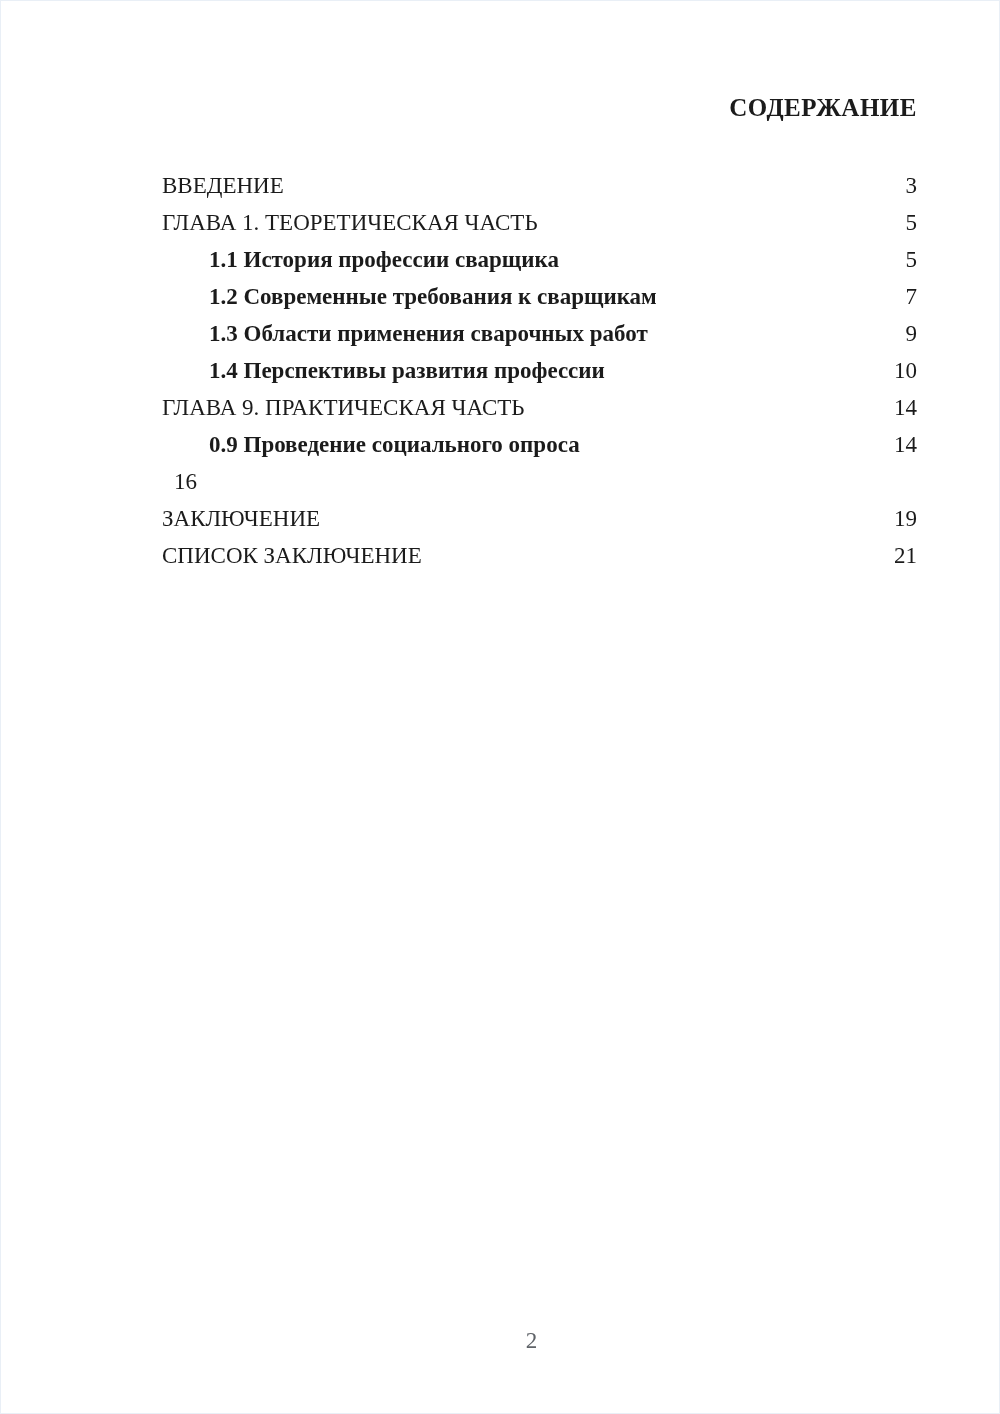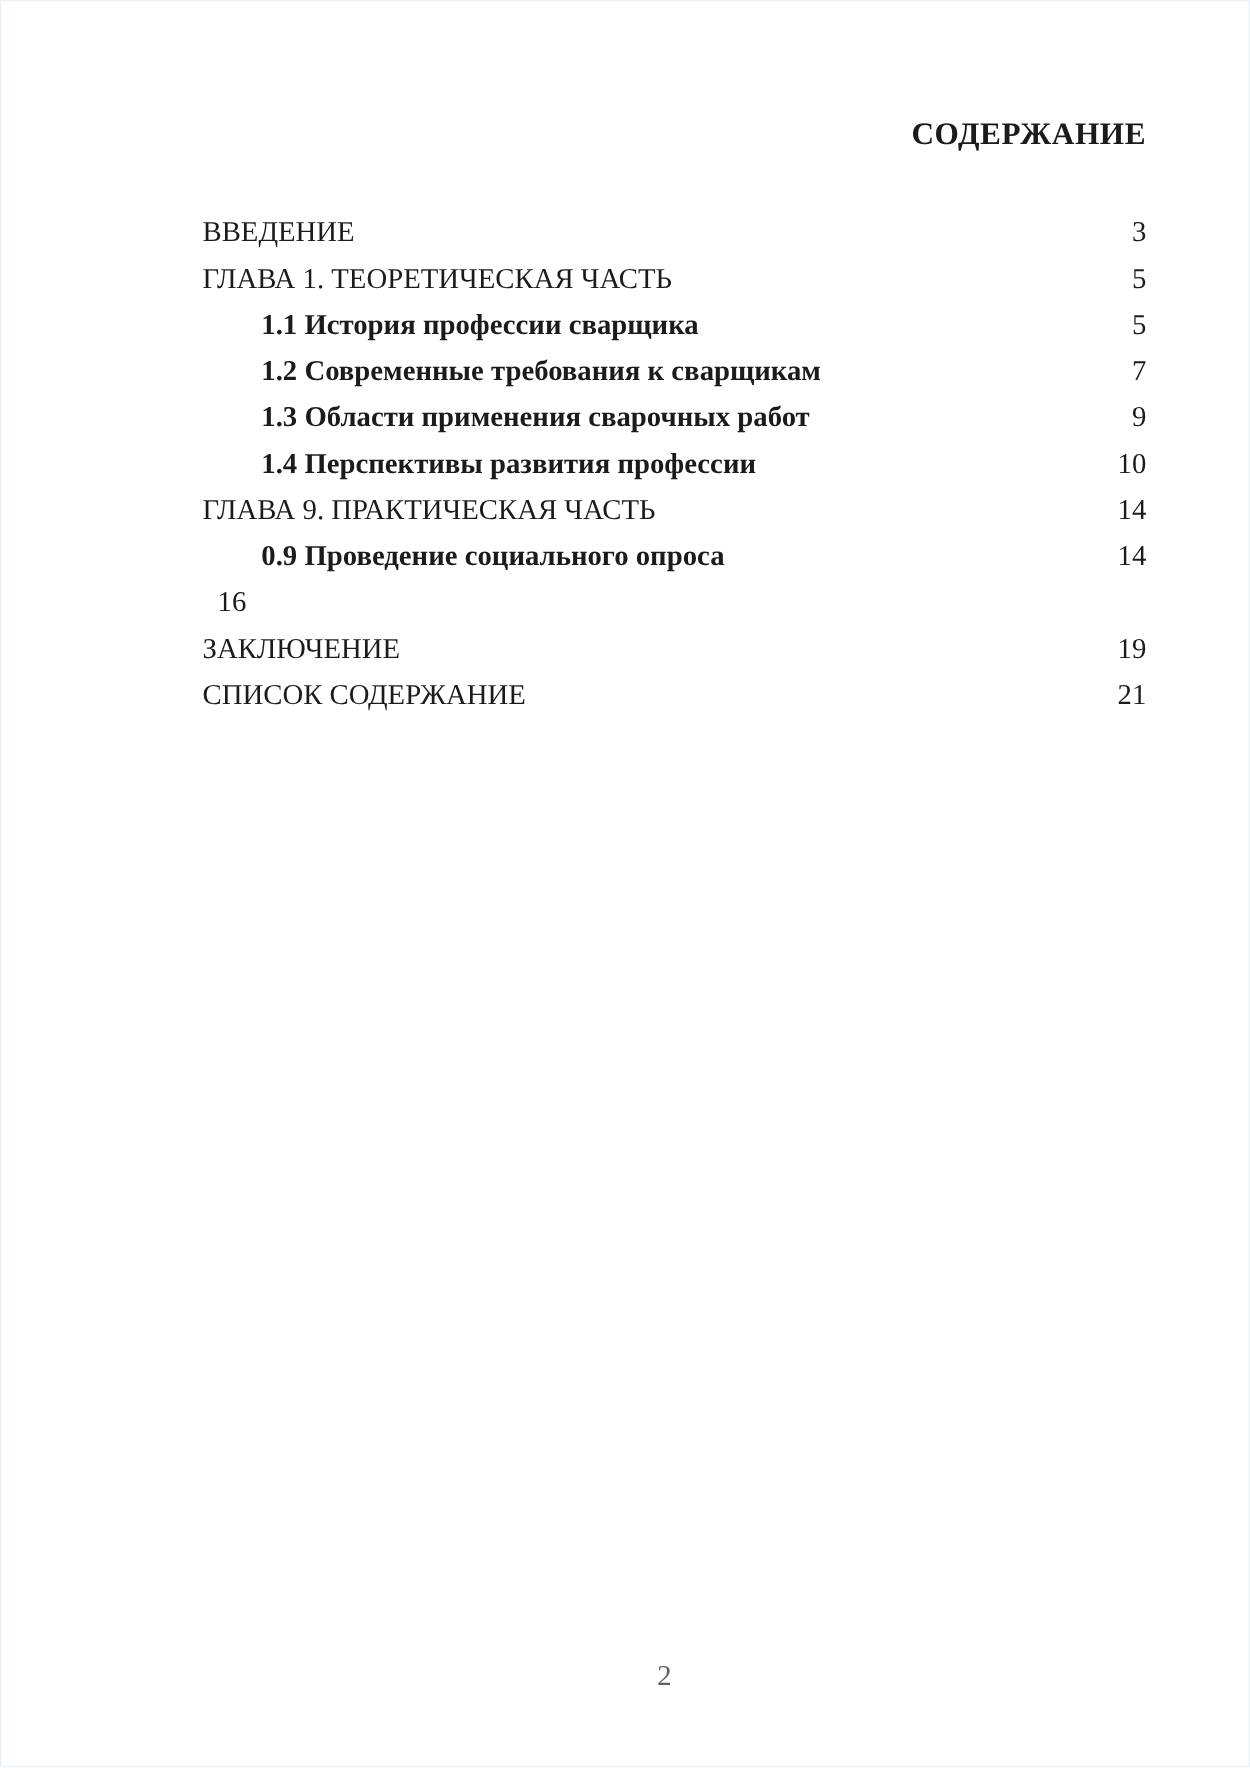--- a/index.html
+++ b/index.html
@@ -123,21 +123,21 @@
       <div class="toc-row lvl1">
         <span class="pagenum">16</span>
       </div>
 
       <div class="toc-row lvl0">
         <span class="label">ЗАКЛЮЧЕНИЕ</span>
         <span class="pagenum">19</span>
       </div>
 
       <div class="toc-row lvl0">
-        <span class="label">СПИСОК СОДЕРЖАНИЕ</span>
+        <span class="label">СПИСОК ЗАКЛЮЧЕНИЕ</span>
         <span class="pagenum">21</span>
       </div>
 
     </div>
 
     <div class="footer-pagenum">2</div>
 
   </div>
 </div>
 

